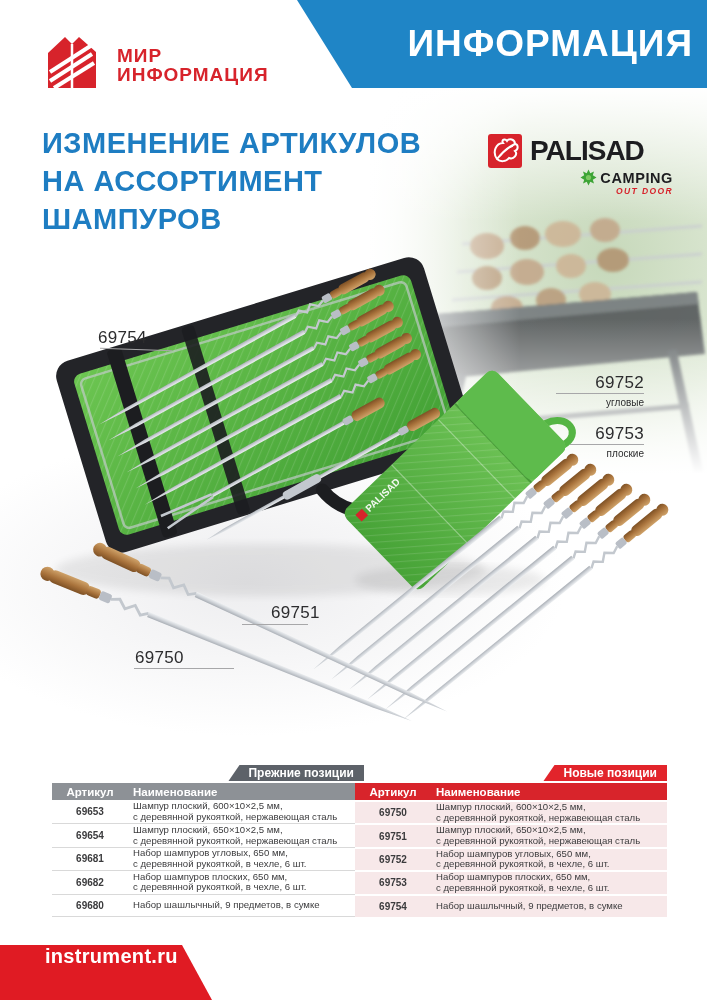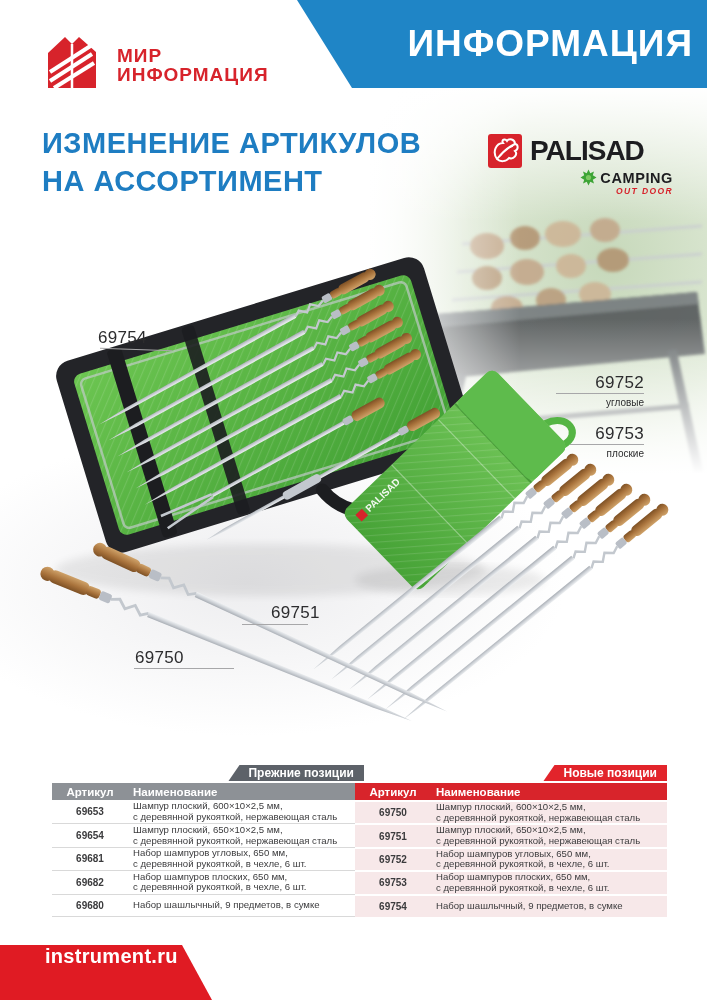--- a/index.html
+++ b/index.html
@@ -141,20 +141,21 @@
     </div>
   </div>
 
   <div class="banner">
     <span>ИНФОРМАЦИЯ</span>
   </div>
 
   <div class="title">
     <div>ИЗМЕНЕНИЕ АРТИКУЛОВ</div>
     <div>НА АССОРТИМЕНТ</div>
+    <div>ШАМПУРОВ</div>
   </div>
 
   <div class="brand">
     <div class="brand-row">
       <div class="brand-box">
         <svg width="34" height="34" viewBox="0 0 34 34" xmlns="http://www.w3.org/2000/svg">
           <path d="M9,25 C4,18 8,9 15,9 C13,6 17,4 19,7 C21,4 27,5 27,10 C30,10 31,15 27,17
                    C30,20 26,26 21,24 C18,28 12,28 9,25 Z M9,25 C13,20 20,13 27,10" fill="none" stroke="#ffffff" stroke-width="2" stroke-linecap="round"></path>
           <path d="M12,22 C16,17 21,13 25,12" fill="none" stroke="#ffffff" stroke-width="1.3"></path>
         </svg>

